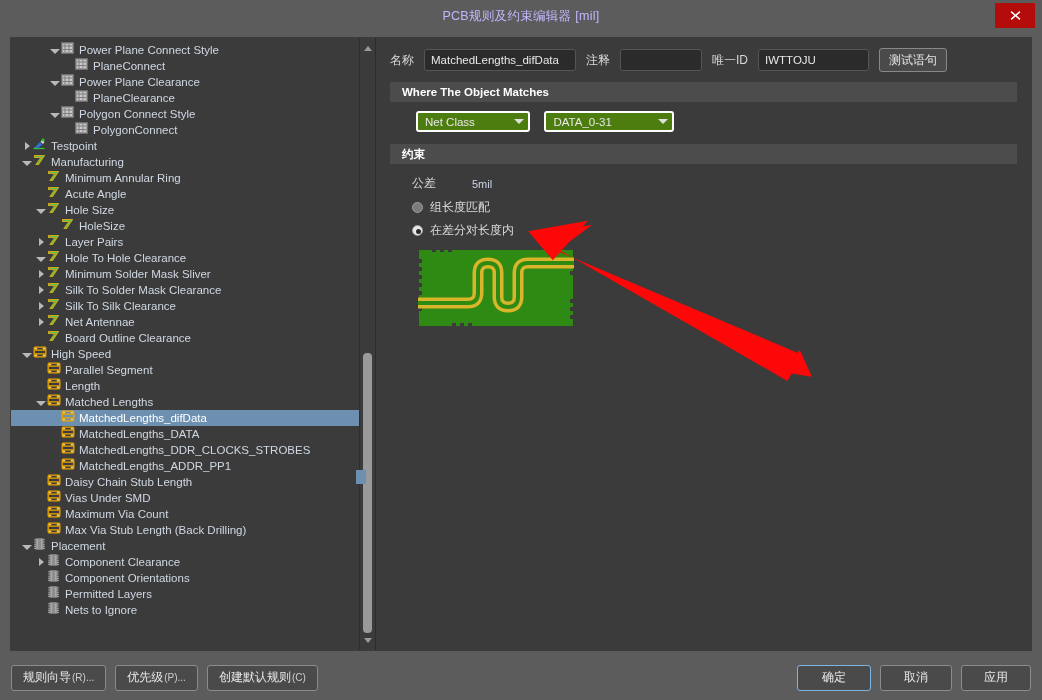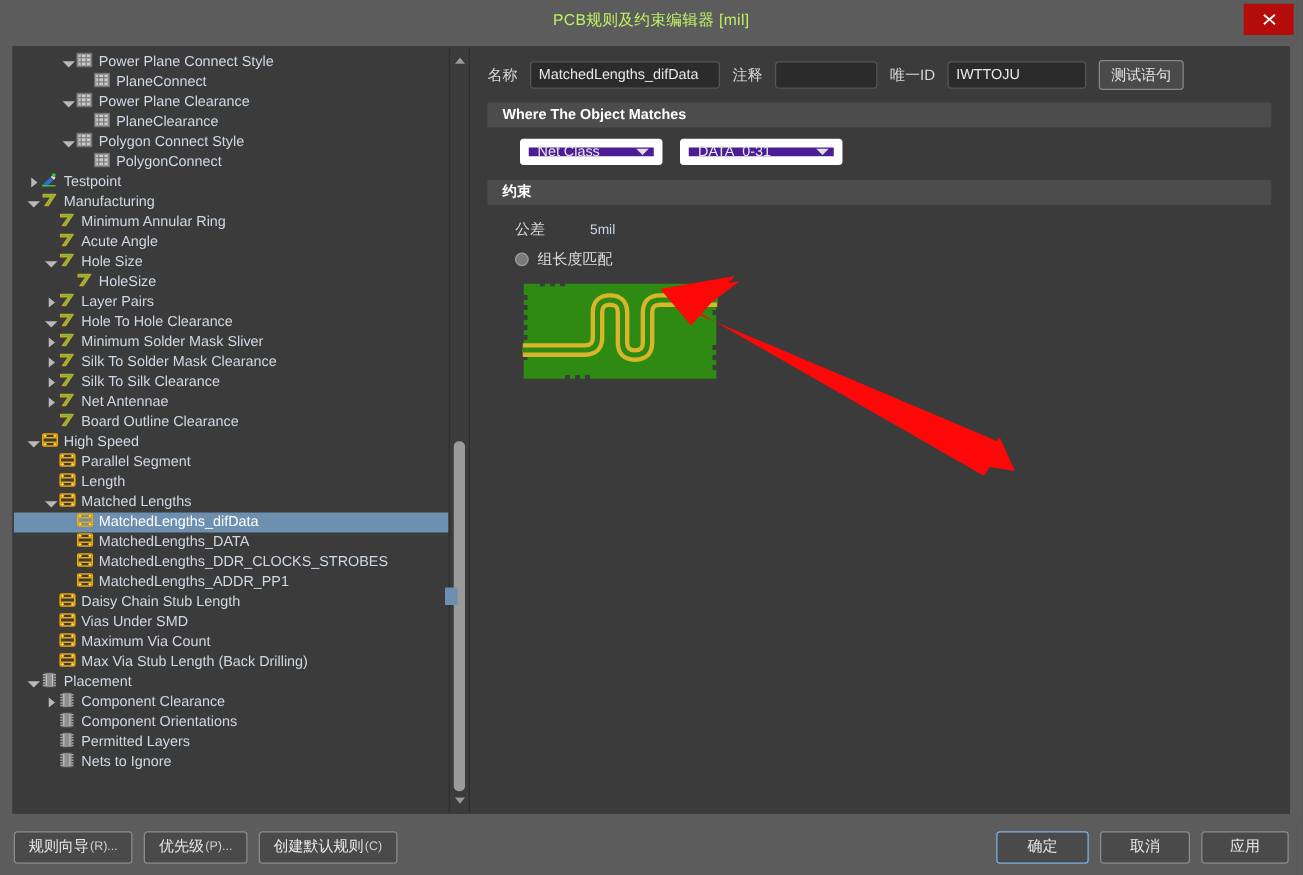--- a/index.html
+++ b/index.html
@@ -17,21 +17,21 @@
   }
 
   
   .titlebar {
     height: 32px; min-height: 32px;
     background: #5c5c5c;
     position: relative;
     display: flex; align-items: center; justify-content: center;
   }
   .title-text {
-    color: #bef264; font-size: 12.5px; letter-spacing: .3px;
+    color: #c4b5fd; font-size: 12.5px; letter-spacing: .3px;
     user-select: none;
   }
   .close-btn {
     position: absolute; right: 7px; top: 3px;
     width: 40px; height: 25px;
     background: #b40b0b;
     display: flex; align-items: center; justify-content: center;
     cursor: pointer;
   }
   .close-btn svg { display:block; }
@@ -174,22 +174,22 @@
     background: #4c4c4c;
     color: #ffffff;
     font-size: 11.5px; font-weight: bold;
     height: 20px; line-height: 20px;
     padding-left: 12px;
     user-select: none;
   }
   .section-body { padding: 9px 0 0 26px; }
 
   .combo {
-    background: #4c1d95;
-    border: 7px solid #ffffff;
+    background: #4d7c0f;
+    border: 2px solid #ffffff;
     border-radius: 3px;
     height: 21px;
     display: inline-flex; align-items: center;
     color: #e8e8e8; font-size: 11.5px;
     padding-left: 7px; padding-right: 0;
     cursor: pointer; user-select: none;
     position: relative;
   }
   .combo .cb-text { flex: 1; }
   .combo .cb-arrow {
@@ -812,20 +812,24 @@
           <div class="crow">
             <span class="clabel">公差</span>
             <span class="cvalue">5mil</span>
           </div>
 
           <div class="radio-row">
             <span class="radio" id="radio-1"></span>
             <span class="radio-label">组长度匹配</span>
           </div>
 
+          <div class="radio-row">
+            <span class="radio checked" id="radio-2"></span>
+            <span class="radio-label">在差分对长度内</span>
+          </div>
 
           <div class="pcb-preview">
             <svg width="160" height="82" viewBox="0 0 160 82">
               <defs>
                 <clipPath id="boardclip">
                   <path d="M2,2 H158 V80 H2 Z"></path>
                 </clipPath>
               </defs>
               <rect x="2" y="2" width="156" height="78" fill="#2e8a12"></rect>
 

